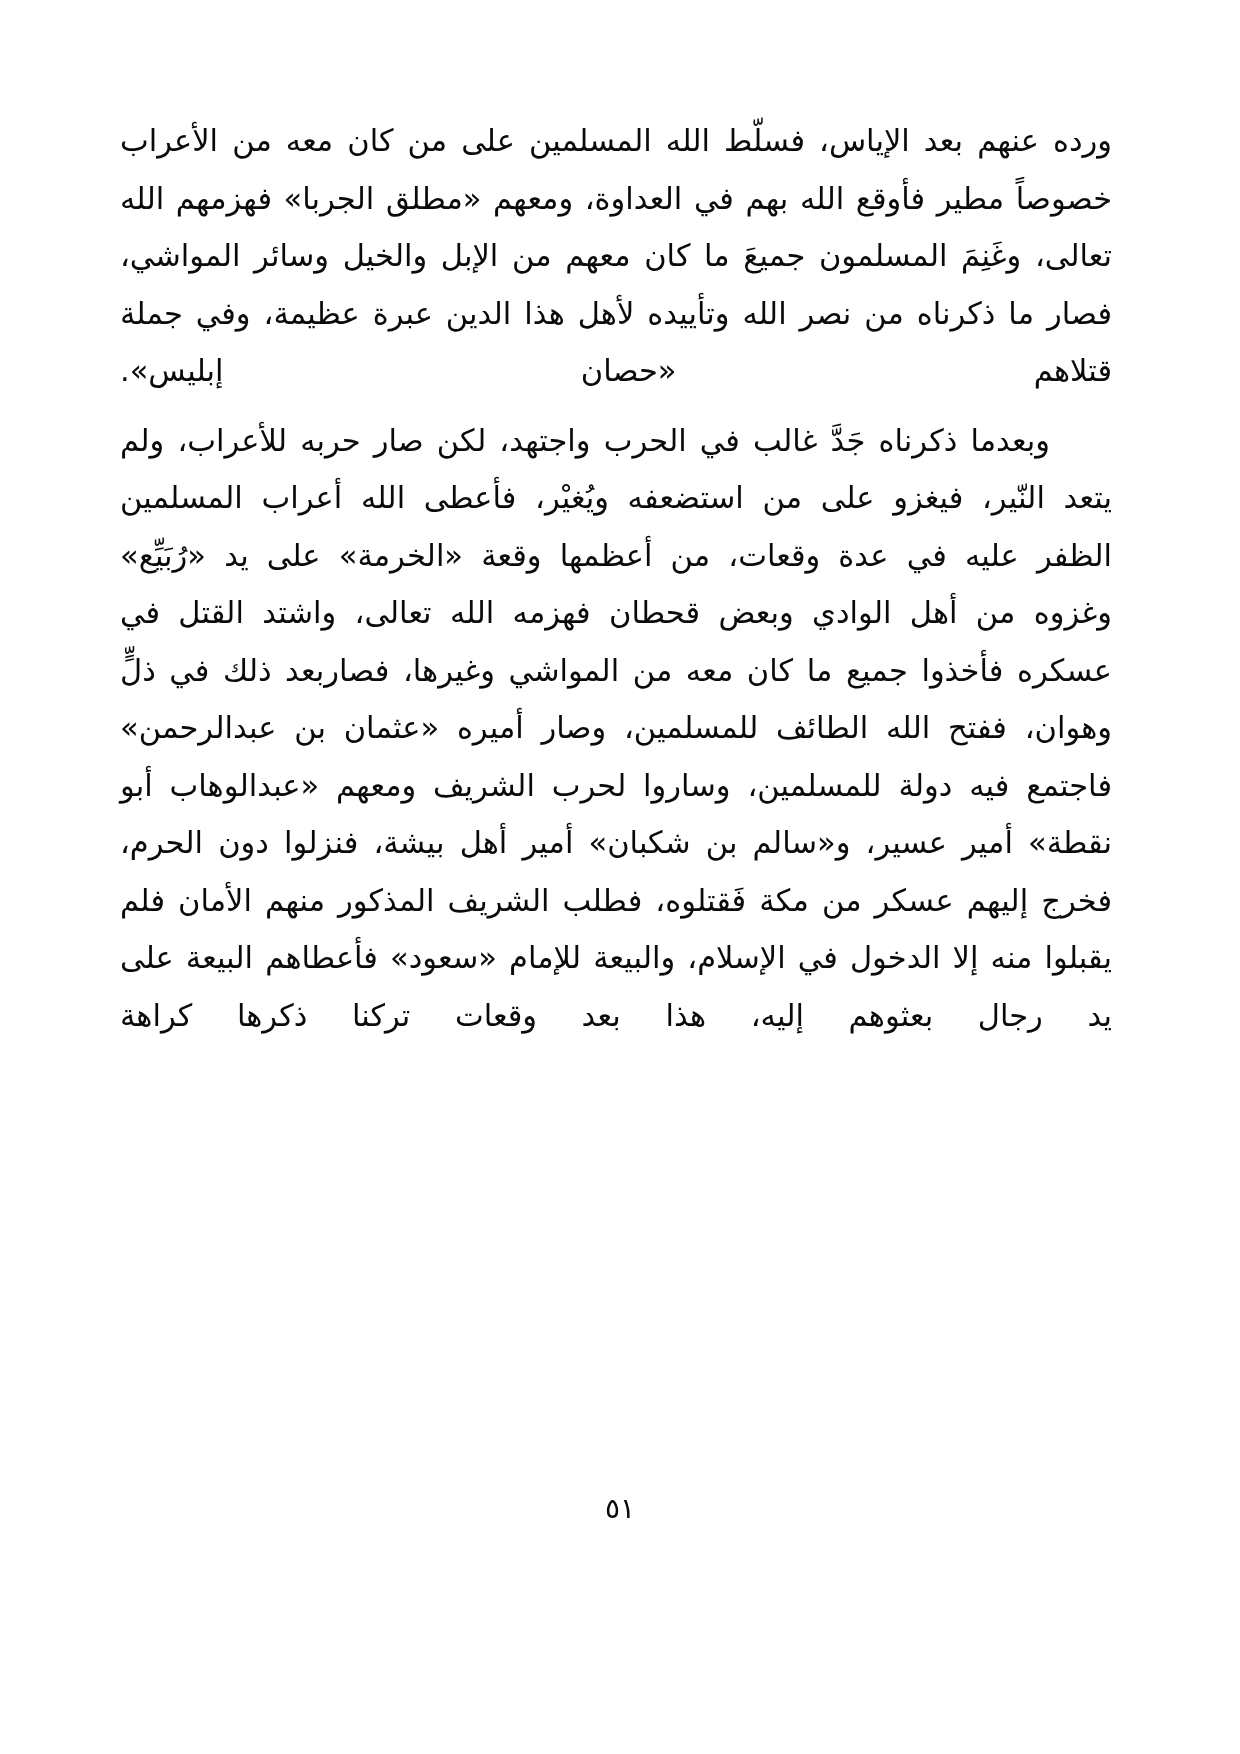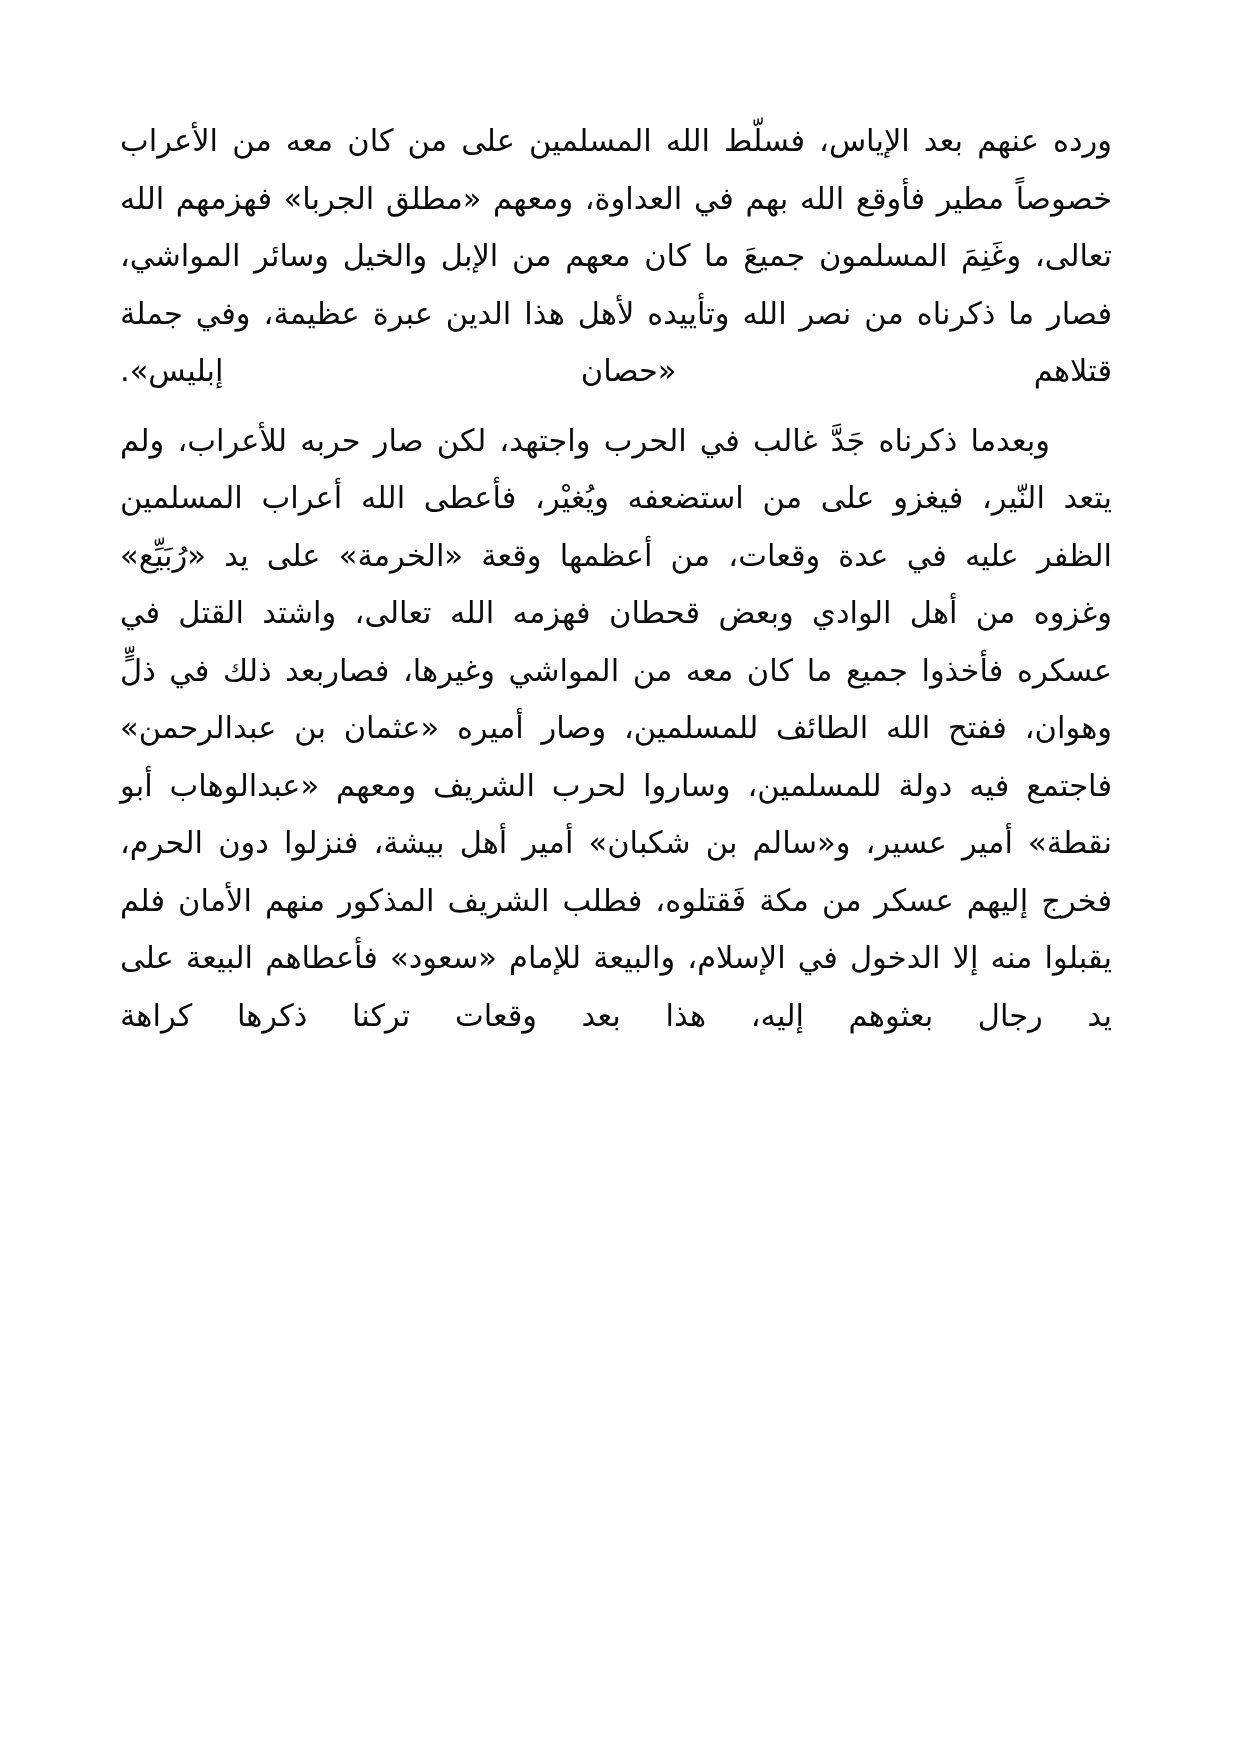--- a/index.html
+++ b/index.html
@@ -60,14 +60,15 @@
 </head>
 <body>
 
 <div class="page">
 
   <div class="text-block">
     <p class="para">ورده عنهم بعد الإياس، فسلّط الله المسلمين على من كان معه من الأعراب خصوصاً مطير فأوقع الله بهم في العداوة، ومعهم «مطلق الجربا» فهزمهم الله تعالى، وغَنِمَ المسلمون جميعَ ما كان معهم من الإبل والخيل وسائر المواشي، فصار ما ذكرناه من نصر الله وتأييده لأهل هذا الدين عبرة عظيمة، وفي جملة قتلاهم «حصان إبليس».</p>
     <p class="para indent last">وبعدما ذكرناه جَدَّ غالب في الحرب واجتهد، لكن صار حربه للأعراب، ولم يتعد النّير، فيغزو على من استضعفه ويُغيْر، فأعطى الله أعراب المسلمين الظفر عليه في عدة وقعات، من أعظمها وقعة «الخرمة» على يد «رُبَيِّع» وغزوه من أهل الوادي وبعض قحطان فهزمه الله تعالى، واشتد القتل في عسكره فأخذوا جميع ما كان معه من المواشي وغيرها، فصاربعد ذلك في ذلٍّ وهوان، ففتح الله الطائف للمسلمين، وصار أميره «عثمان بن عبدالرحمن» فاجتمع فيه دولة للمسلمين، وساروا لحرب الشريف ومعهم «عبدالوهاب أبو نقطة» أمير عسير، و«سالم بن شكبان» أمير أهل بيشة، فنزلوا دون الحرم، فخرج إليهم عسكر من مكة فَقتلوه، فطلب الشريف المذكور منهم الأمان فلم يقبلوا منه إلا الدخول في الإسلام، والبيعة للإمام «سعود» فأعطاهم البيعة على يد رجال بعثوهم إليه، هذا بعد وقعات تركنا ذكرها كراهة</p>
   </div>
 
+  <div class="page-number">٥١</div>
 
 </div>
 
 </body></html>

